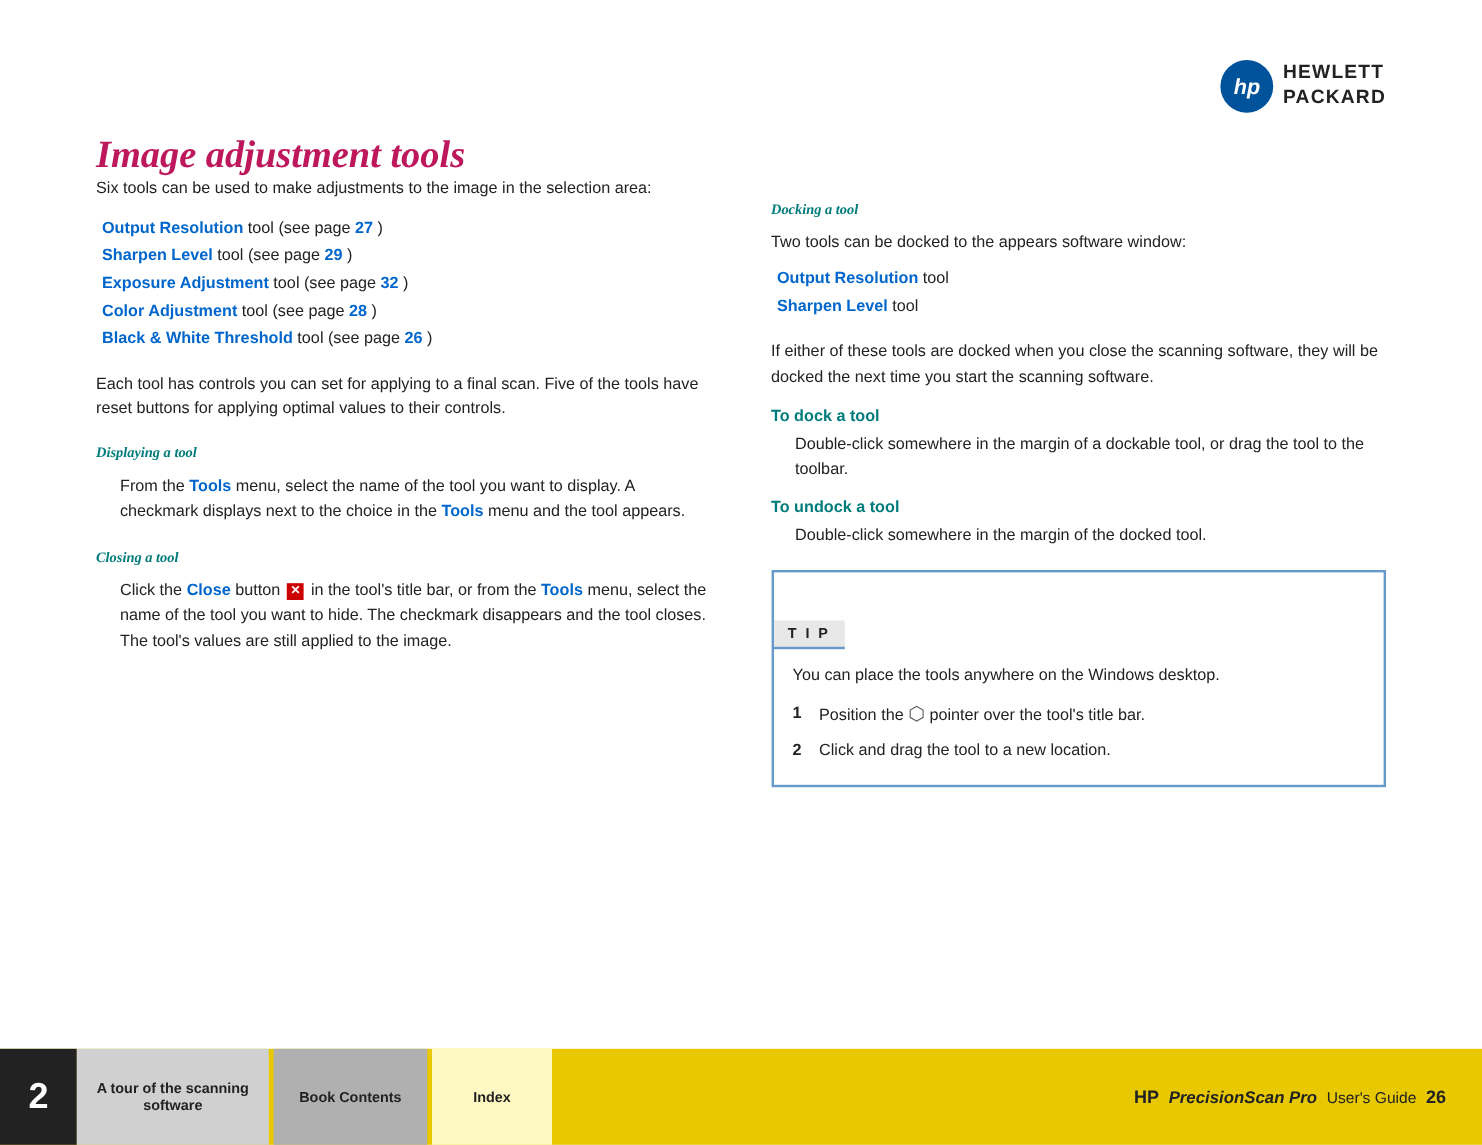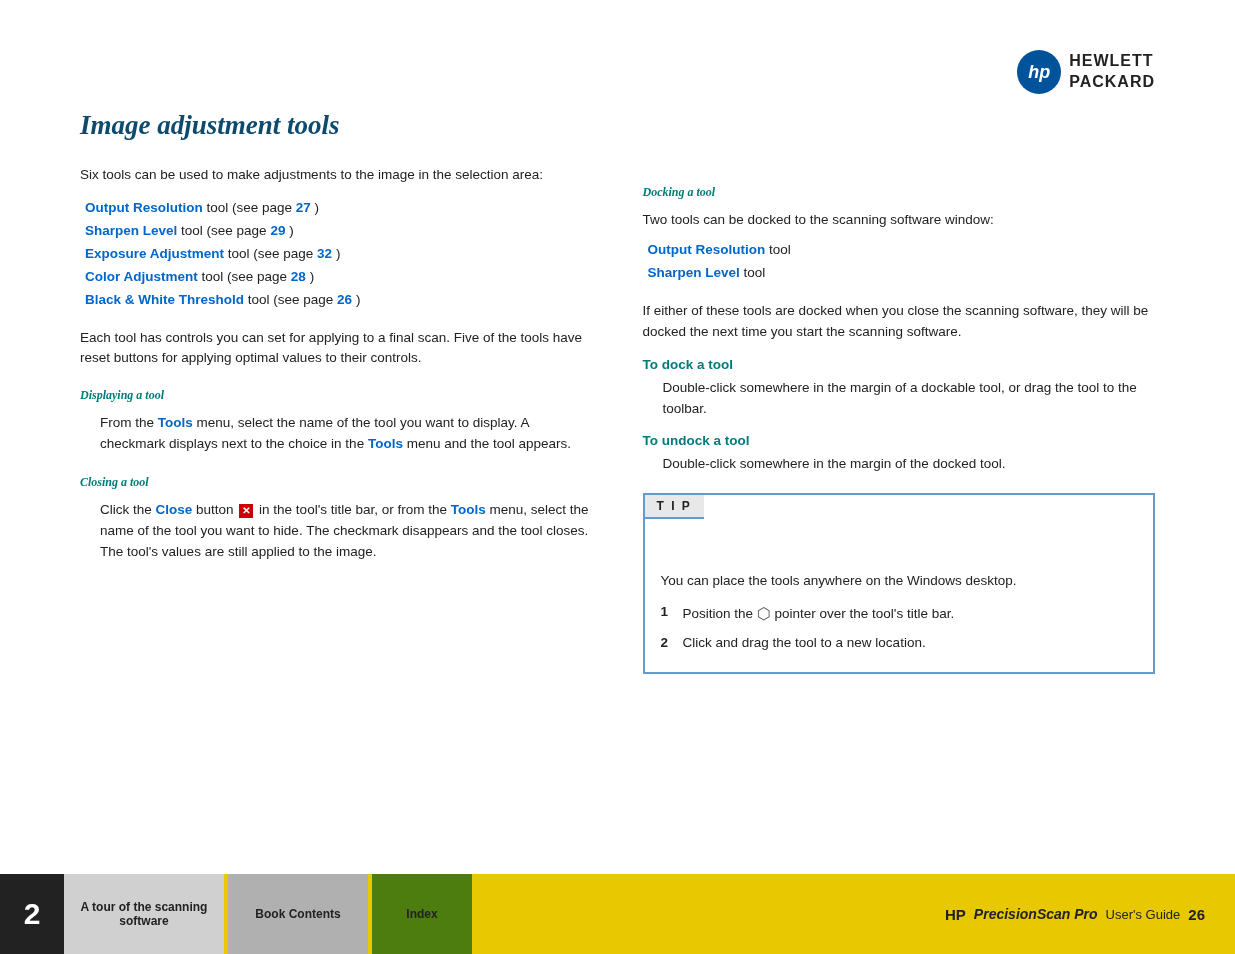--- a/index.html
+++ b/index.html
@@ -58,24 +58,23 @@
       position: absolute;
       top: 110px;
       left: 80px;
       right: 80px;
       bottom: 120px;
     }
 
     
     .page-title {
       font-family: Georgia, 'Times New Roman', serif;
-      font-size: 27px;
+      font-size: 32px;
       font-style: italic;
-      color: #0c4a6e;
-      margin-bottom: 24px;
+      color: #be185d;
     }
 
     
     .two-col {
       display: flex;
       gap: 50px;
     }
     .left-col {
       flex: 1;
     }
@@ -150,29 +149,29 @@
     .tip-header {
       background: #0ea5e9;
       border-bottom: 2px solid #6699cc;
       padding: 4px 12px;
       display: inline-block;
       font-size: 12px;
       font-weight: bold;
       letter-spacing: 2px;
       color: #222;
       background-color: #e8e8e8;
+      margin-top: 40px;
     }
     .tip-content {
       padding: 12px 16px;
       font-size: 13.5px;
       line-height: 1.55;
     }
     .tip-content .tip-intro {
       margin-bottom: 10px;
-      margin-top: 40px;
     }
     .tip-numbered {
       margin-left: 0;
       padding-left: 0;
     }
     .tip-numbered li {
       list-style: none;
       display: flex;
       gap: 8px;
       margin-bottom: 6px;
@@ -235,27 +234,27 @@
       display: flex;
       align-items: center;
       justify-content: center;
       color: #222;
       flex-shrink: 0;
     }
     .nav-btn-tour {
       width: 160px;
     }
     .nav-btn-book {
-      width: 140px;
+      width: 128px;
       background: #b0b0b0;
       margin-left: 4px;
     }
     .nav-btn-index {
       width: 100px;
-      background: #4d7c0f;
+      background: #fef9c3;
       margin-left: 4px;
     }
 
     .hp-footer-right {
       margin-left: auto;
       margin-right: 30px;
       display: flex;
       align-items: center;
       gap: 8px;
       font-size: 13px;
@@ -355,21 +354,21 @@
         <p class="para">
           Click the <span class="bold link-blue">Close</span> button <span class="close-icon">✕</span> in the tool's title bar, or from the <span class="bold link-blue">Tools</span> menu, select the name of the tool you want to hide. The checkmark disappears and the tool closes. The tool's values are still applied to the image.
         </p>
 
       </div>
 
       <div class="right-col">
 
         <div class="section-heading">Docking a tool</div>
 
-        <p class="para-noindent">Two tools can be docked to the scanning software window:</p>
+        <p class="para-noindent">Two tools can be docked to the appears software window:</p>
 
         <div class="tool-list">
           <div class="tool-item">
             <span class="link-blue">Output Resolution</span>
             <span> tool</span>
           </div>
           <div class="tool-item">
             <span class="link-blue">Sharpen Level</span>
             <span> tool</span>
           </div>

